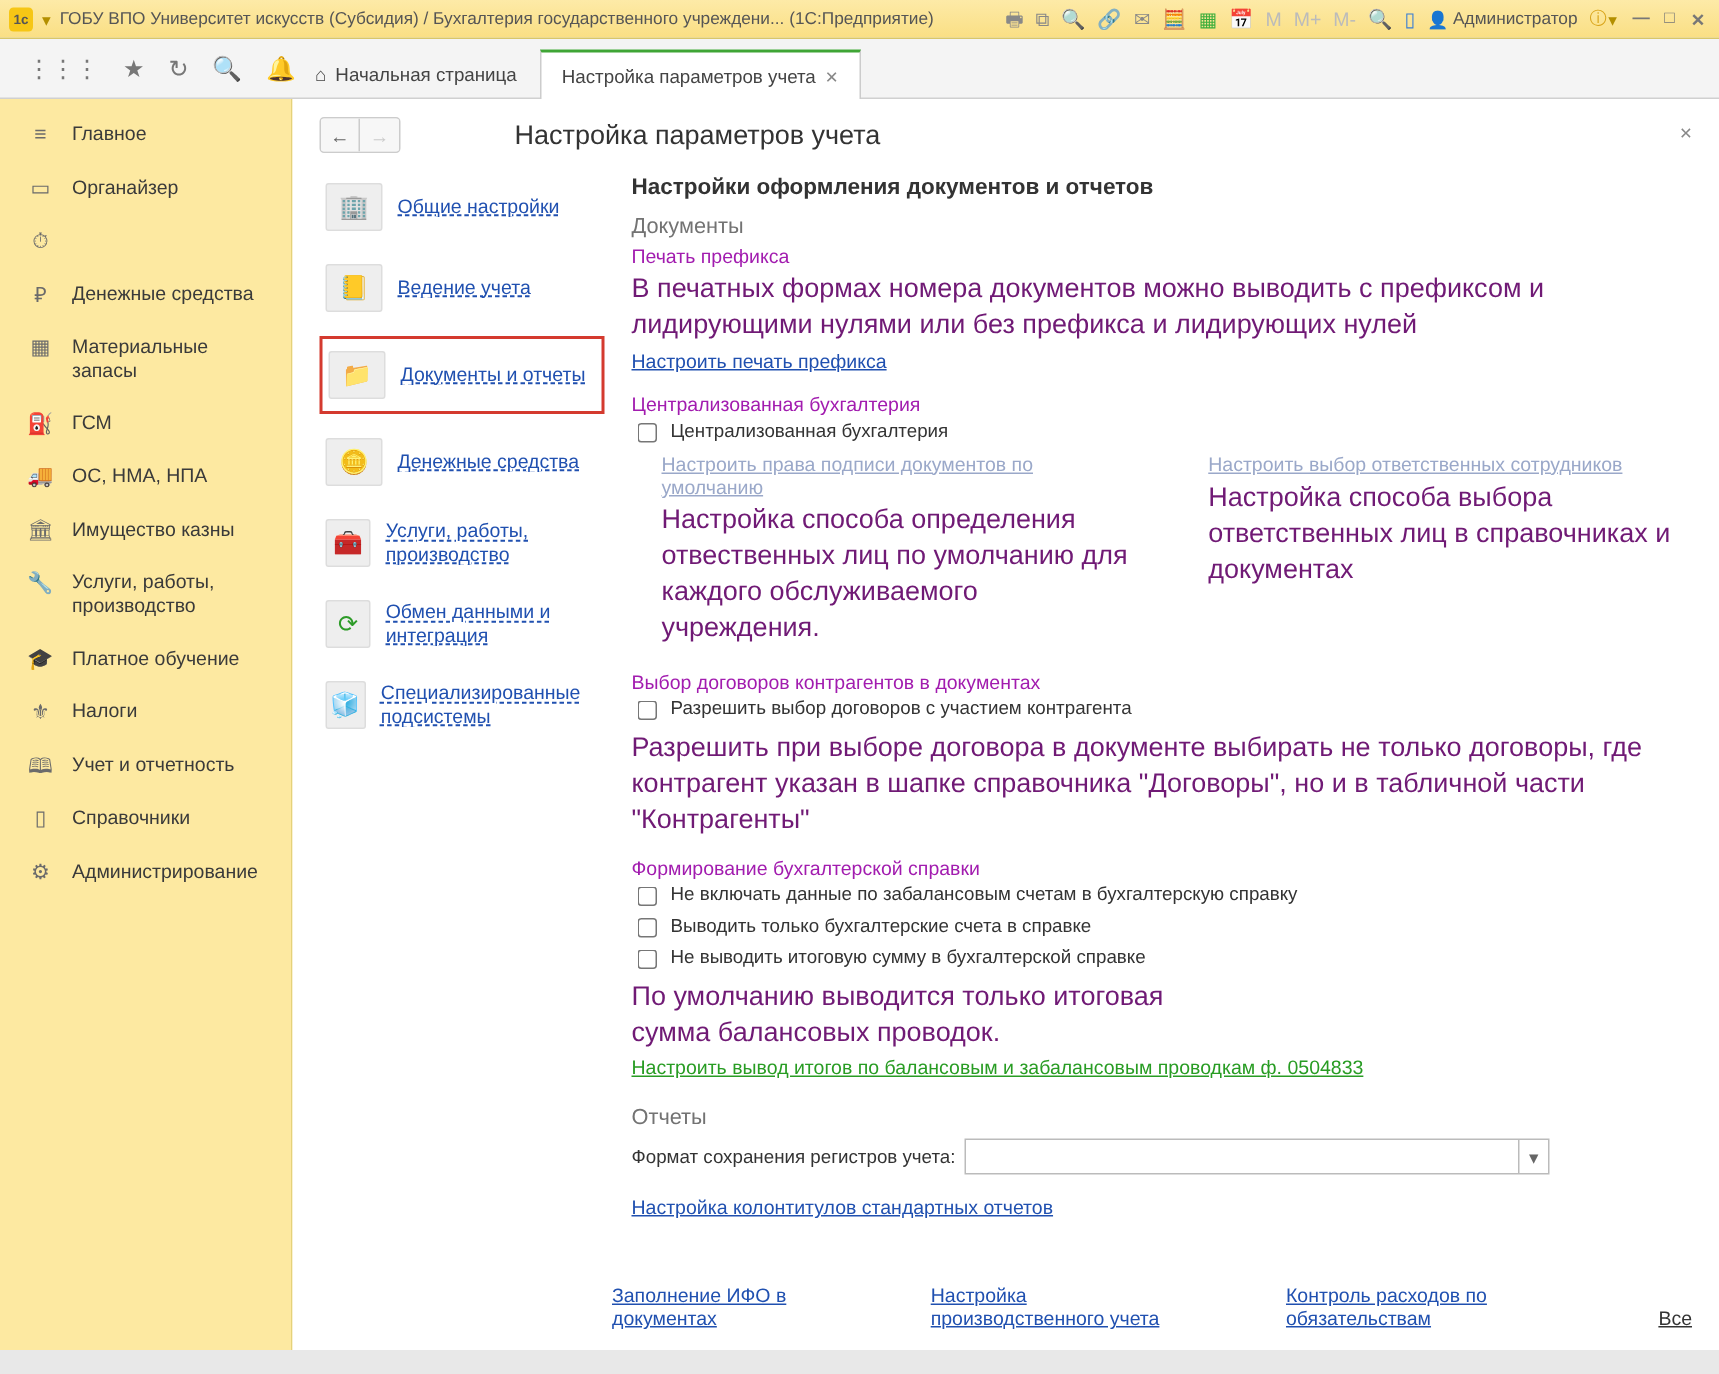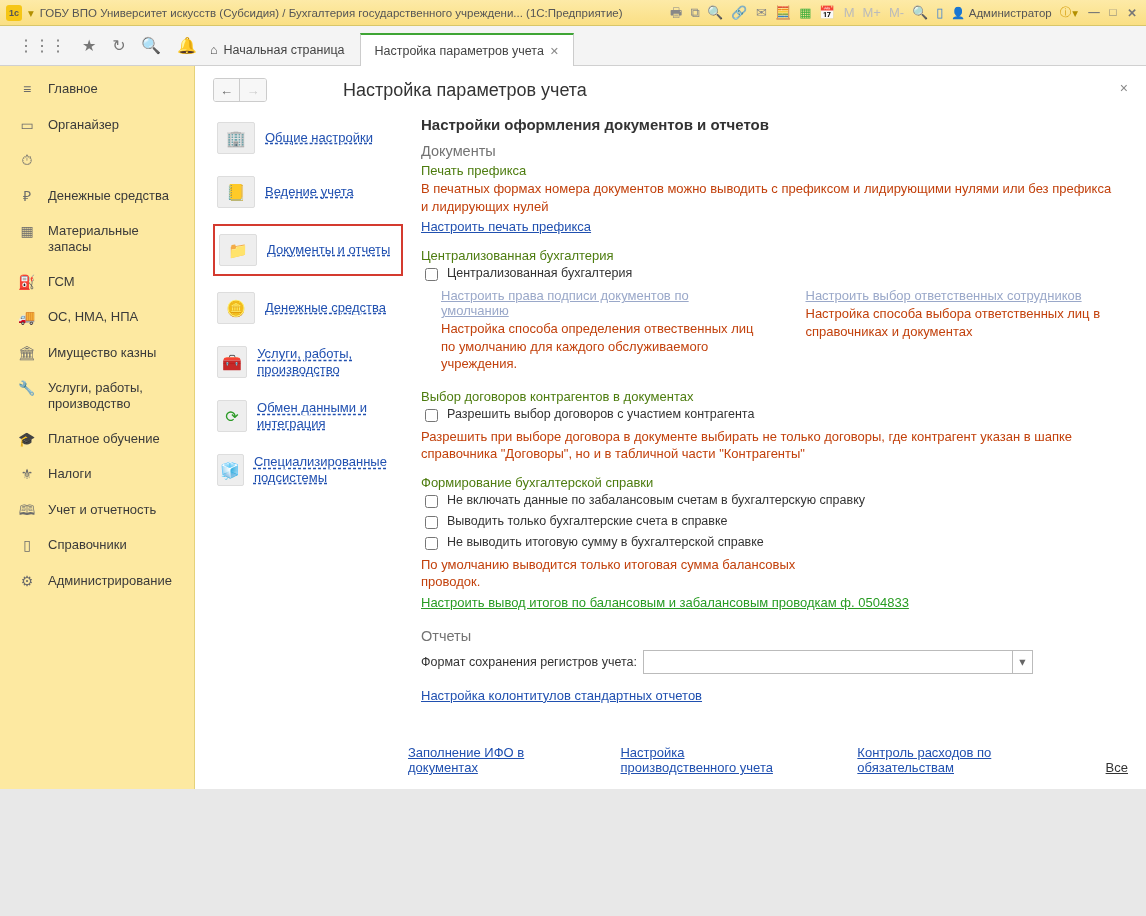--- a/index.html
+++ b/index.html
@@ -4,21 +4,21 @@
 <style>
   * { box-sizing: border-box; }
   body {
     margin: 0; padding: 0;
     font-family: Arial, sans-serif;
     font-size: 12.5px;
     background: #e8e8e8;
     color: #333;
   }
   .app-window {
-    width: 1146px; height: 789px;
+    width: 1146px; height: 900px;
     background: #fff;
     display: flex; flex-direction: column;
     position: relative;
   }
   
   .titlebar {
     height: 26px;
     background: linear-gradient(#fdeaa7,#fadf84);
     border-bottom: 1px solid #d8c66a;
     display: flex; align-items: center;
@@ -95,22 +95,22 @@
   .close-page{position:absolute;top:14px;right:18px;color:#888;font-size:14px;}
   .content-body{flex:1;display:flex;padding:10px 18px 0;overflow:auto;}
   .nav-list{width:190px;flex:0 0 190px;}
   .nav-item{display:flex;align-items:center;gap:10px;padding:6px 4px;margin-bottom:10px;}
   .nav-item .ico{width:38px;height:32px;background:#eee;border:1px solid #ddd;border-radius:2px;display:flex;align-items:center;justify-content:center;font-size:16px;}
   .nav-item a{color:#2050b0;text-decoration:underline;text-decoration-style:dashed;font-size:13px;line-height:1.2;}
   .nav-item.selected{border:2px solid #d43a2f;padding:8px 4px 8px 4px;}
   .settings{flex:1;padding:0 6px 0 18px;}
   .settings h2{font-size:15px;font-weight:bold;margin:0 0 10px;color:#333;}
   .green-h{color:#737373;font-size:14.5px;margin:6px 0 2px;}
-  .green-sub{color:#4d7c0f;font-size:13px;margin:4px 0 2px;}
-  .desc{color:#c2410c;font-size:13px;line-height:1.35;margin:2px 0 4px;}
+  .green-sub{color:#a21caf;font-size:13px;margin:4px 0 2px;}
+  .desc{color:#701a75;font-size:18px;line-height:1.35;margin:2px 0 4px;}
   .link{color:#2050b0;text-decoration:underline;font-size:13px;}
   .link-green{color:#289c23;text-decoration:underline;font-size:13px;}
   .link-muted{color:#9aa8c9;text-decoration:underline;font-size:13px;}
   .chk{display:flex;align-items:flex-start;gap:6px;margin:3px 0;}
   .chk input{margin-top:2px;}
   .two-col{display:flex;gap:28px;margin-top:4px;}
   .two-col > div{flex:1;margin-left:20px;}
   .select-row{display:flex;align-items:center;gap:6px;margin:6px 0 14px;}
   .select-row .sel{width:390px;height:24px;border:1px solid #bbb;background:#fff;display:flex;}
   .select-row .sel .dd{width:20px;border-left:1px solid #bbb;display:flex;align-items:center;justify-content:center;color:#666;}

